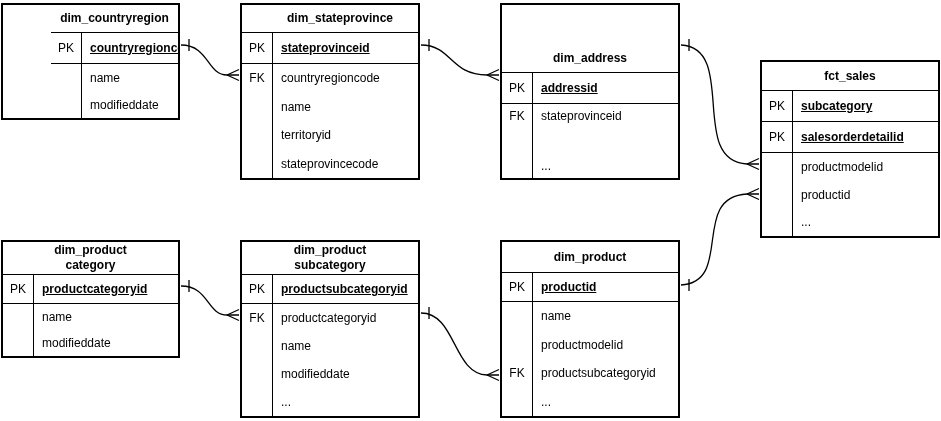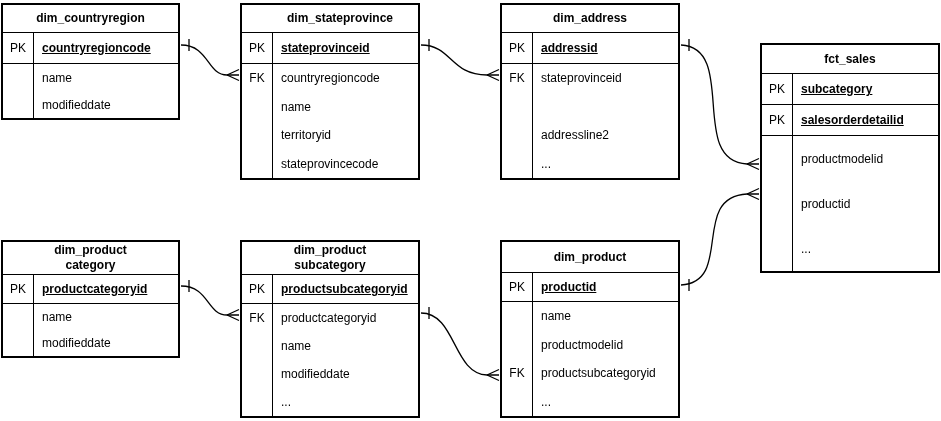--- a/index.html
+++ b/index.html
@@ -56,21 +56,21 @@
       <line x1="227" y1="315" x2="239" y2="320.5"></line>
     </g>
     <g>
       <path d="M 421 313 C 456 313 453 374 487 375 L 499 375"></path>
       <line x1="429" y1="307" x2="429" y2="319"></line>
       <line x1="487" y1="375" x2="499" y2="369.5"></line>
       <line x1="487" y1="375" x2="499" y2="380.5"></line>
     </g>
   </svg>
 
-  <div class="tbl" style="left:1px;top:3px;width:179px;height:117px;">
+  <div class="tbl" style="left:1px;top:3px;width:179px;height:117px;padding-left:48px;">
     <div class="ttl" style="height:27px;">dim_countryregion</div>
     <div class="krow">
       <span class="bcell pkb">PK</span>
       <span class="fcell pkf">countryregioncode</span>
     </div>
     <div class="tbody">
       <div class="brow">
         <span class="bcell"></span>
         <span class="fcell">name</span>
       </div>
@@ -101,45 +101,41 @@
         <span class="fcell">territoryid</span>
       </div>
       <div class="brow">
         <span class="bcell"></span>
         <span class="fcell">stateprovincecode</span>
       </div>
     </div>
   </div>
 
   <div class="tbl" style="left:500px;top:3px;width:180px;height:177px;">
-    <div class="ttl" style="height:27px;">dim_address</div>
+    <div class="ttl" style="height:27px;margin-top:40px;">dim_address</div>
     <div class="krow">
       <span class="bcell pkb">PK</span>
       <span class="fcell pkf">addressid</span>
     </div>
     <div class="tbody">
       <div class="brow">
         <span class="bcell">FK</span>
         <span class="fcell">stateprovinceid</span>
       </div>
       <div class="brow">
         <span class="bcell"></span>
       </div>
       <div class="brow">
         <span class="bcell"></span>
-        <span class="fcell">addressline2</span>
-      </div>
-      <div class="brow">
-        <span class="bcell"></span>
-        <span class="fcell">...</span>
-      </div>
-    </div>
-  </div>
-
-  <div class="tbl" style="left:760px;top:43px;width:180px;height:230px;">
+        <span class="fcell">...</span>
+      </div>
+    </div>
+  </div>
+
+  <div class="tbl" style="left:760px;top:60px;width:180px;height:178px;">
     <div class="ttl" style="height:28px;">fct_sales</div>
     <div class="krow">
       <span class="bcell pkb">PK</span>
       <span class="fcell pkf">subcategory</span>
     </div>
     <div class="krow">
       <span class="bcell pkb">PK</span>
       <span class="fcell pkf">salesorderdetailid</span>
     </div>
     <div class="tbody">

